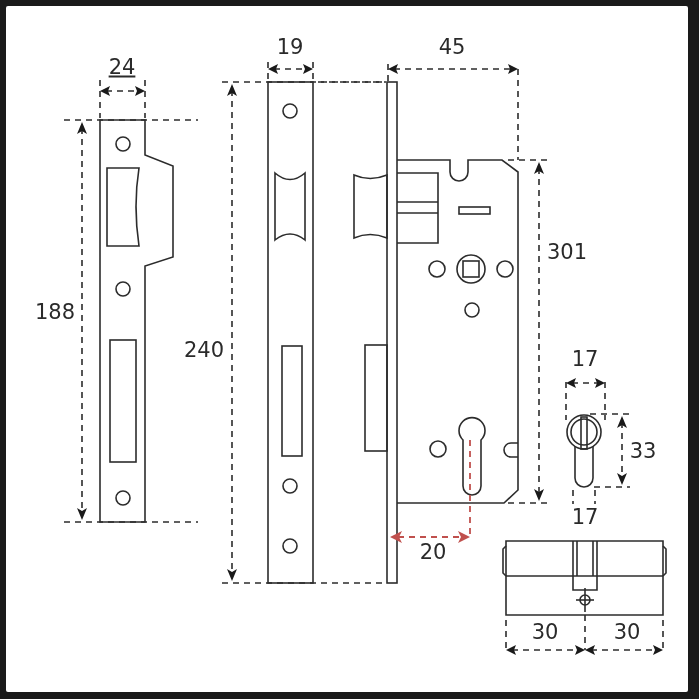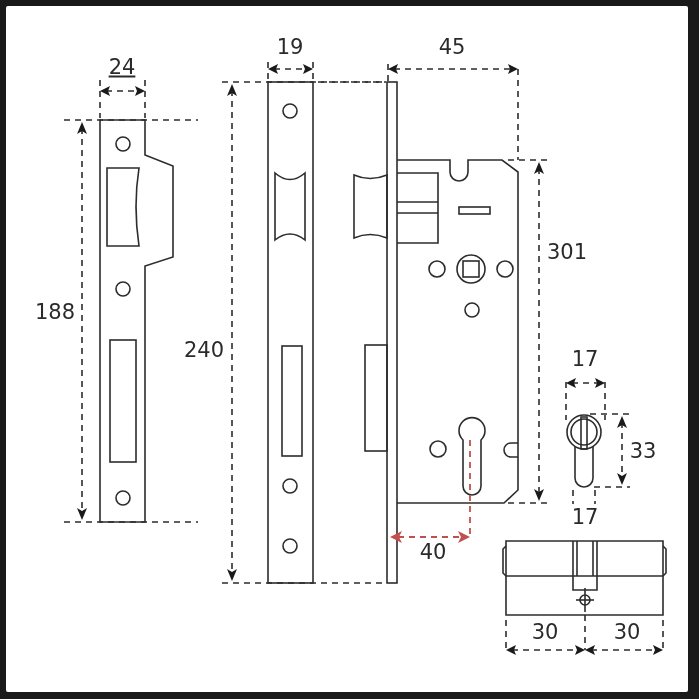--- a/index.html
+++ b/index.html
@@ -182,18 +182,18 @@
     <path class="arr" d="M663 650 L653 645 L655 650 L653 655 Z"></path>
   </g>
 </svg>
 
 <span class="lbl" style="left:122px;top:67px;text-decoration:underline;">24</span>
 <span class="lbl" style="left:55px;top:312px;text-align:right;">188</span>
 <span class="lbl" style="left:290px;top:47px;">19</span>
 <span class="lbl" style="left:204px;top:350px;">240</span>
 <span class="lbl" style="left:452px;top:47px;">45</span>
 <span class="lbl" style="left:567px;top:252px;">301</span>
-<span class="lbl" style="left:433px;top:552px;">40</span>
+<span class="lbl" style="left:433px;top:552px;">20</span>
 <span class="lbl" style="left:585px;top:359px;">17</span>
 <span class="lbl" style="left:643px;top:451px;text-align:center;">33</span>
 <span class="lbl" style="left:585px;top:517px;">17</span>
 <span class="lbl" style="left:545px;top:632px;">30</span>
 <span class="lbl" style="left:627px;top:632px;">30</span>
 
 </body></html>

